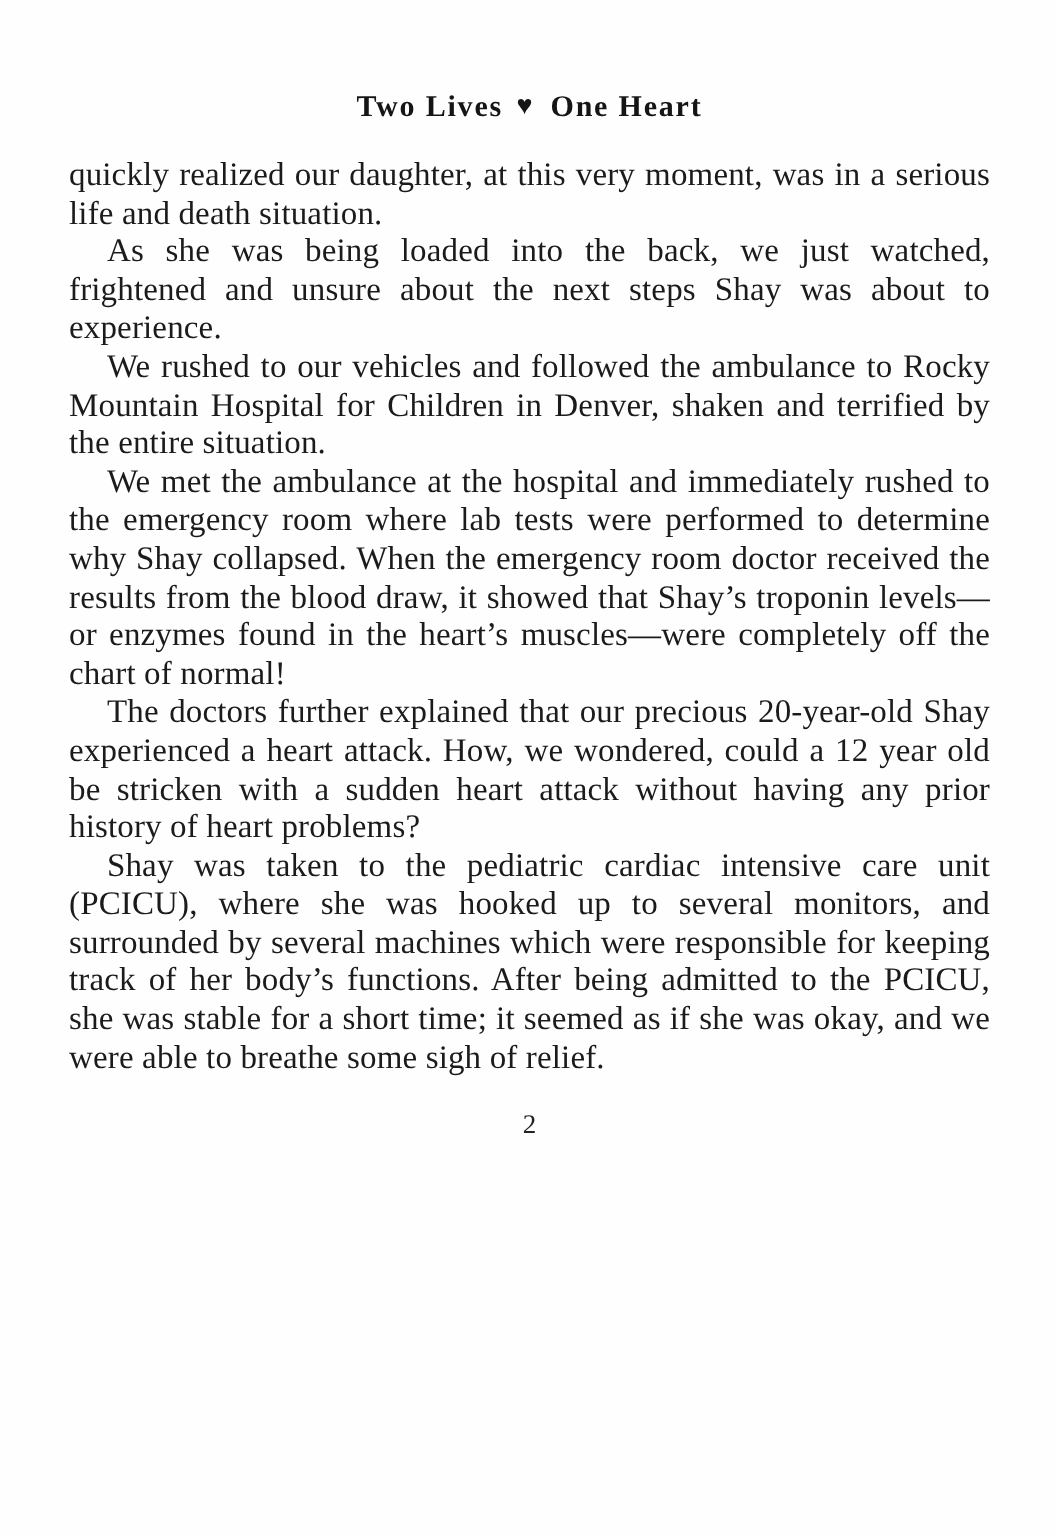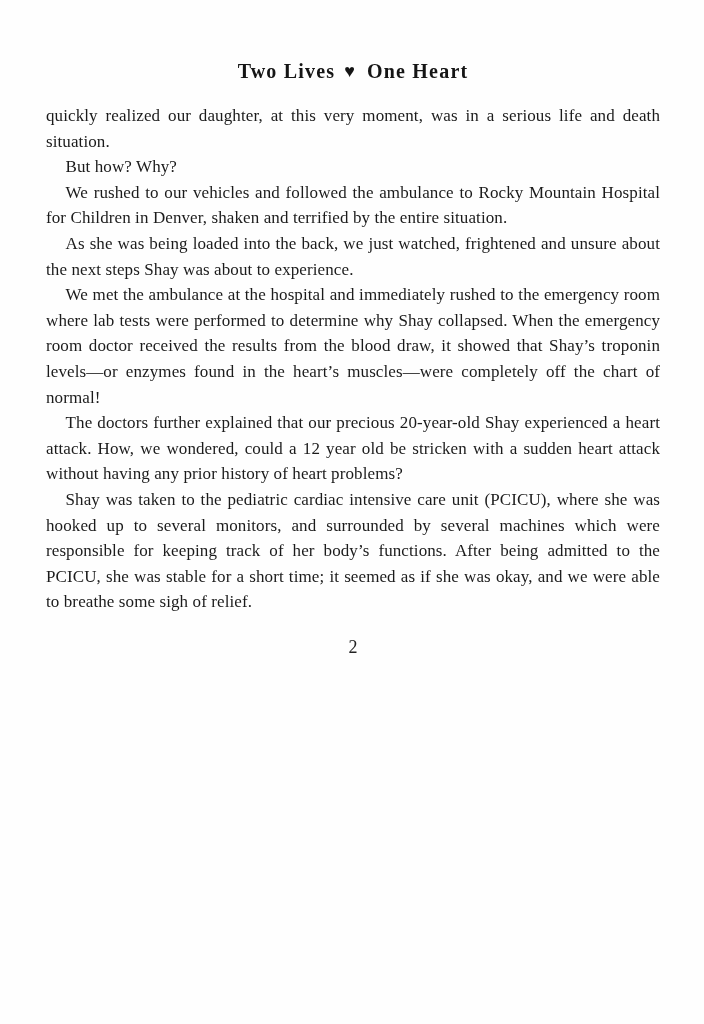--- a/index.html
+++ b/index.html
@@ -30,21 +30,21 @@
   .running-head .heart {
     display: inline-block;
     font-size: 18px;
     letter-spacing: 0;
     margin: 0 12px 0 9px;
     transform: translateY(-1px);
   }
   .body-text p {
     margin: 0;
     text-align: justify;
-    font-size: 17px;
+    font-size: 22px;
     line-height: 25.6px;
     text-indent: 1.15em;
     letter-spacing: 0.1px;
   }
   .body-text p.no-indent {
     text-indent: 0;
   }
   .page-number {
     text-align: center;
     font-size: 18px;
@@ -56,23 +56,22 @@
 <body>
 
 <div class="page">
 
   <div class="running-head">
     <span>Two Lives</span><span class="heart">♥</span><span>One Heart</span>
   </div>
 
   <div class="body-text">
     <p class="no-indent">quickly realized our daughter, at this very moment, was in a serious life and death situation.</p>
-    <p>But how? Why?</p>
+    <p>As she was being loaded into the back, we just watched, frightened and unsure about the next steps Shay was about to experience.</p>
     <p>We rushed to our vehicles and followed the ambulance to Rocky Mountain Hospital for Children in Denver, shaken and terrified by the entire situation.</p>
-    <p>As she was being loaded into the back, we just watched, frightened and unsure about the next steps Shay was about to experience.</p>
     <p>We met the ambulance at the hospital and immediately rushed to the emergency room where lab tests were performed to determine why Shay collapsed. When the emergency room doctor received the results from the blood draw, it showed that Shay’s troponin levels—or enzymes found in the heart’s muscles—were completely off the chart of normal!</p>
     <p>The doctors further explained that our precious 20-year-old Shay experienced a heart attack. How, we wondered, could a 12 year old be stricken with a sudden heart attack without having any prior history of heart problems?</p>
     <p>Shay was taken to the pediatric cardiac intensive care unit (PCICU), where she was hooked up to several monitors, and surrounded by several machines which were responsible for keeping track of her body’s functions. After being admitted to the PCICU, she was stable for a short time; it seemed as if she was okay, and we were able to breathe some sigh of relief.</p>
   </div>
 
   <div class="page-number">2</div>
 
 </div>
 
 </body></html>

